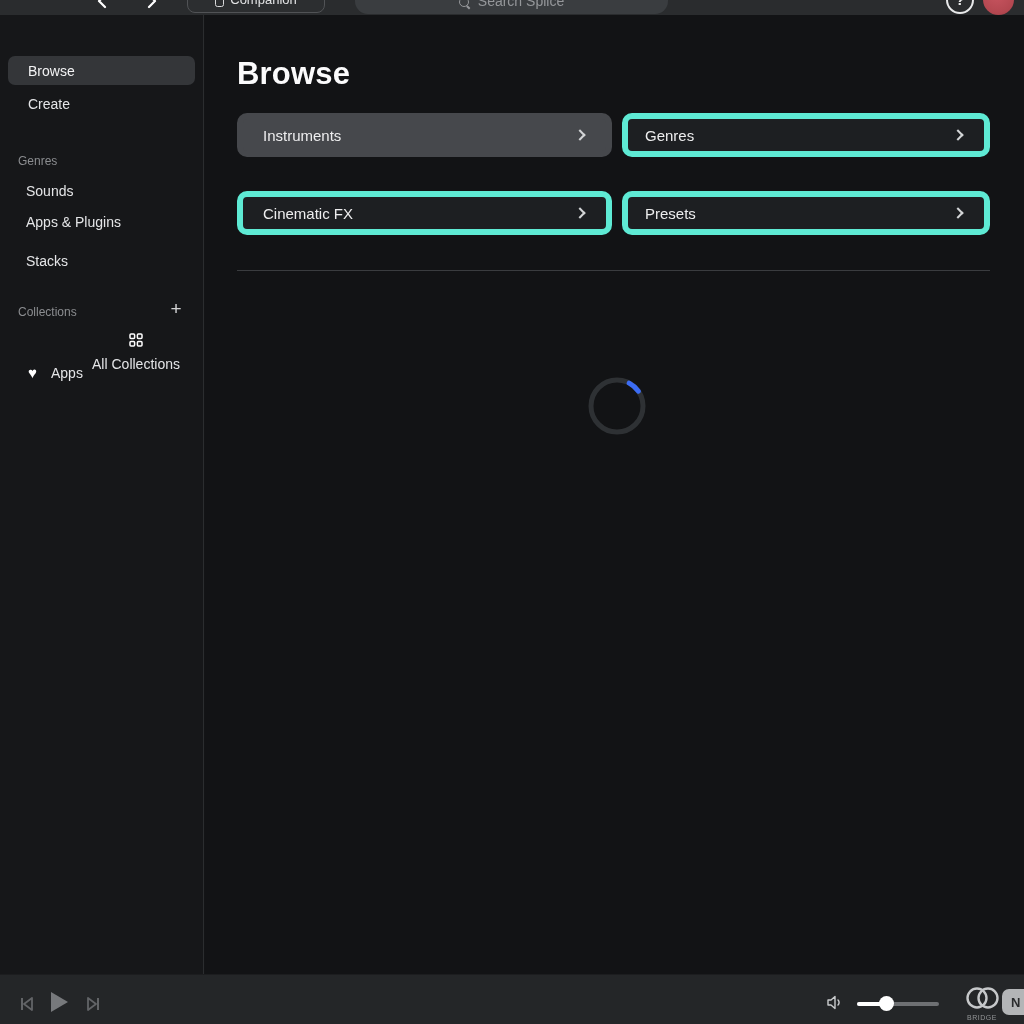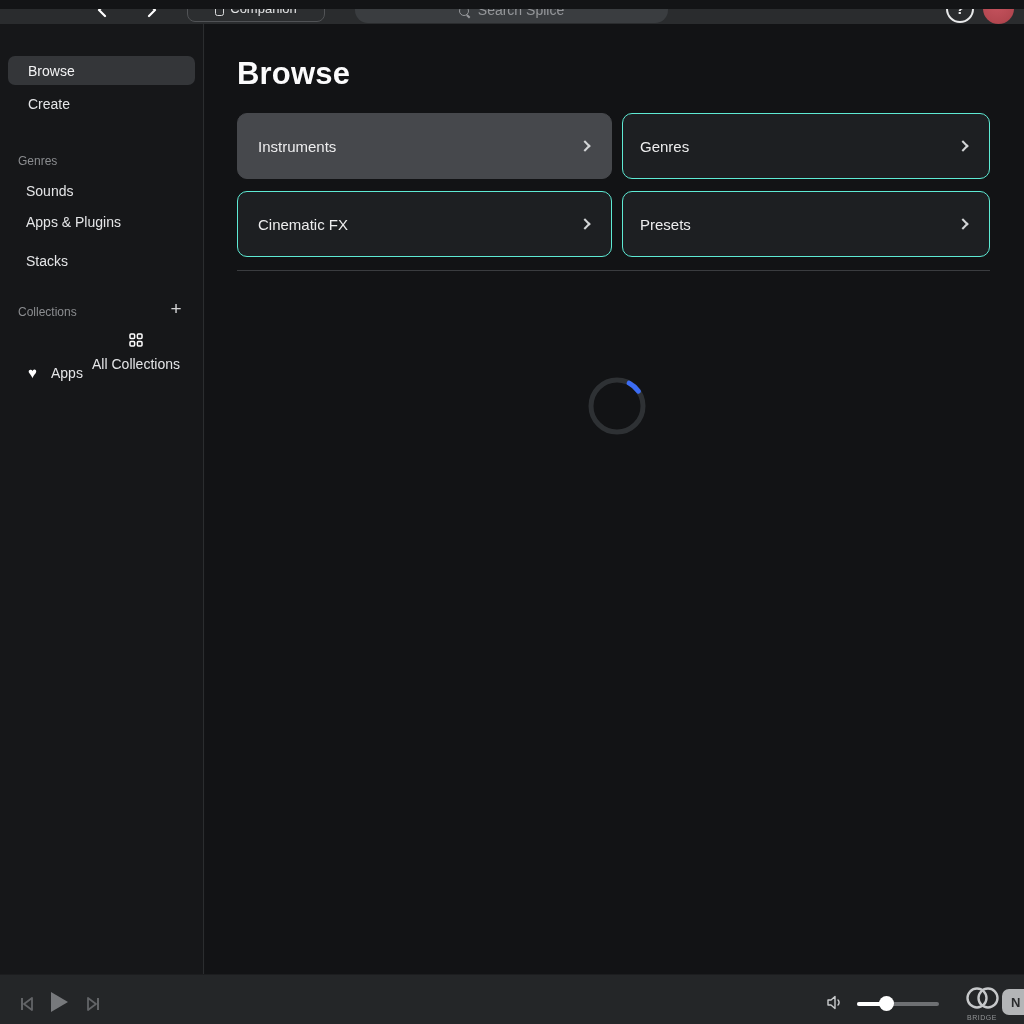--- a/index.html
+++ b/index.html
@@ -2,21 +2,21 @@
 <html><head>
 <meta charset="utf-8">
 <style>
   * { margin:0; padding:0; box-sizing:border-box; }
   html,body { width:1024px; height:1024px; background:#131416; overflow:hidden; }
   body { font-family:"Liberation Sans", sans-serif; position:relative; color:#e8e9ea; }
 
   
   .topbar {
     position:absolute; top:0; left:0; width:1024px; height:15px;
-    background:#2a2c2e; overflow:hidden; z-index:5;margin-top:9px;
+    background:#2a2c2e; overflow:hidden; z-index:5;
   }
   .nav-arrow { position:absolute; top:-7px; width:16px; height:16px; cursor:pointer; }
   .nav-arrow svg { display:block; }
   .companion-btn {
     position:absolute; left:187px; top:-15px; width:138px; height:28px;
     border:1px solid #515356; border-radius:8px; background:#2c2e30;
     display:flex; align-items:flex-end; justify-content:center; gap:6px;
     padding-bottom:5px; color:#e3e4e5; font-size:13px; cursor:pointer;
   }
   .phone-ic { width:9px; height:13px; border:1.5px solid #d8d9da; border-radius:2.5px; display:inline-block; }
@@ -64,22 +64,22 @@
   }
   .col-item { height:18px; display:flex; align-items:center; padding-left:28px; gap:9px; }
   .all-col { top:318px;flex-direction:column; } .likes { top:349px; }
   .grid-ic { width:14px; height:14px; flex:none; }
   .heart-ic { font-size:15px; color:#ffffff; line-height:14px; flex:none; width:14px; }
 
   
   .main { position:absolute; left:205px; top:15px; width:819px; height:959px; background:#121315; }
   .page-title { position:absolute; left:32px; top:41px; font-size:31px; font-weight:700; color:#fbfbfc; letter-spacing:.2px; }
   .card {
-    position:absolute; height:66px; border-radius:10px;
-    background:#1d1f22; border:1px solid #5eead4;
+    position:absolute; height:44px; border-radius:10px;
+    background:#1d1f22; border:6px solid #5eead4;
     display:flex; align-items:center; justify-content:space-between;
     padding:0 22px 0 20px; font-size:15px; color:#ededee; cursor:pointer;
   }
   .card.hl { background:#46484c; border-color:#46484c; }
   .c1 { left:32px; width:375px; }
   .c2 { left:417px; width:368px;padding-left:17px; }
   .r1 { top:98px; } .r2 { top:176px; }
   .chev { width:8px; height:8px; border-top:2.4px solid #d3d5d7; border-right:2.4px solid #d3d5d7; transform:rotate(45deg); flex:none; }
   .divider { position:absolute; left:32px; top:255px; width:753px; height:1px; background:#3a3c3f; }
   .spinner { position:absolute; left:382px; top:361px; width:60px; height:60px; }

